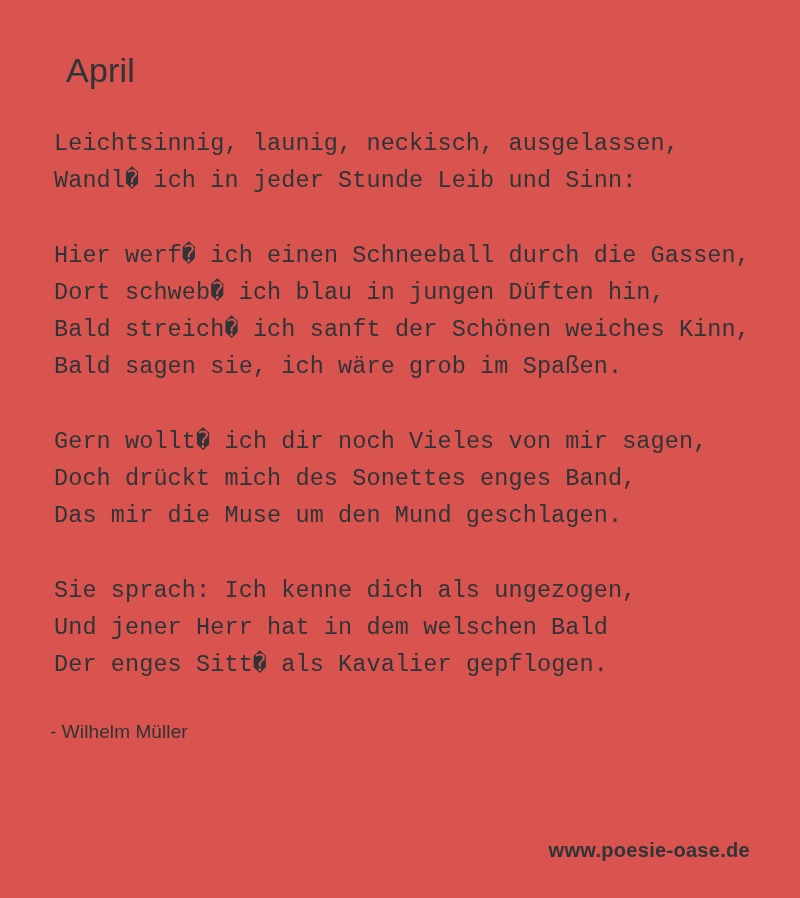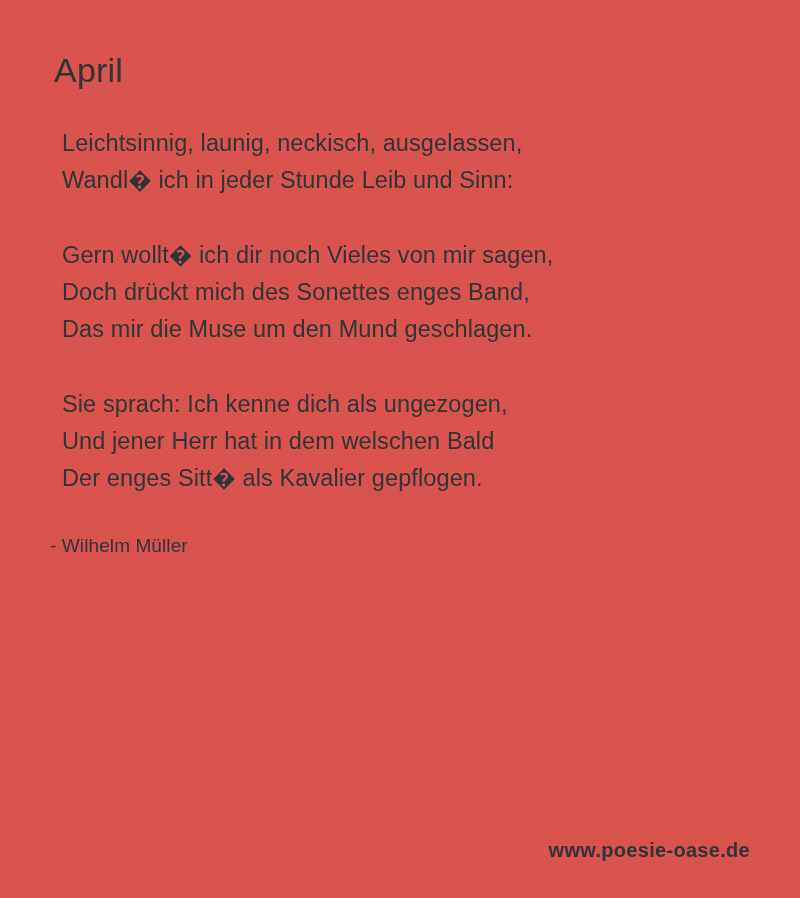--- a/index.html
+++ b/index.html
@@ -19,25 +19,26 @@
     width: 800px;
     height: 898px;
     background: #d9534f;
     padding: 52px 50px 0 50px;
   }
   .poem-title {
     font-size: 34px;
     font-weight: 400;
     color: #2f3437;
     letter-spacing: 0.2px;
-    margin: 0 0 36px 4px;
+    margin: 0 0 36px 16px;
     line-height: 1.1;
   }
   .stanza {
-    margin: 0 0 38px 12px;
+    margin: 0 0 38px 4px;
+    font-family: Liberation Mono, monospace;
   }
   .stanza:last-of-type {
     margin-bottom: 22px;
   }
   .verse-line {
     font-size: 23.5px;
     font-weight: 400;
     color: #2f3437;
     line-height: 37px;
     white-space: pre-wrap;
@@ -65,20 +66,26 @@
 
 <div class="poem-card">
 
   <h1 class="poem-title">April</h1>
 
   <div class="stanza">
     <div class="verse-line">Leichtsinnig, launig, neckisch, ausgelassen,</div>
     <div class="verse-line">Wandl� ich in jeder Stunde Leib und Sinn:</div>
   </div>
 
+  <div class="stanza">
+    <div class="verse-line">Hier werf� ich einen Schneeball durch die Gassen,</div>
+    <div class="verse-line">Dort schweb� ich blau in jungen Düften hin,</div>
+    <div class="verse-line">Bald streich� ich sanft der Schönen weiches Kinn,</div>
+    <div class="verse-line">Bald sagen sie, ich wäre grob im Spaßen.</div>
+  </div>
 
   <div class="stanza">
     <div class="verse-line">Gern wollt� ich dir noch Vieles von mir sagen,</div>
     <div class="verse-line">Doch drückt mich des Sonettes enges Band,</div>
     <div class="verse-line">Das mir die Muse um den Mund geschlagen.</div>
   </div>
 
   <div class="stanza">
     <div class="verse-line">Sie sprach: Ich kenne dich als ungezogen,</div>
     <div class="verse-line">Und jener Herr hat in dem welschen Bald</div>

